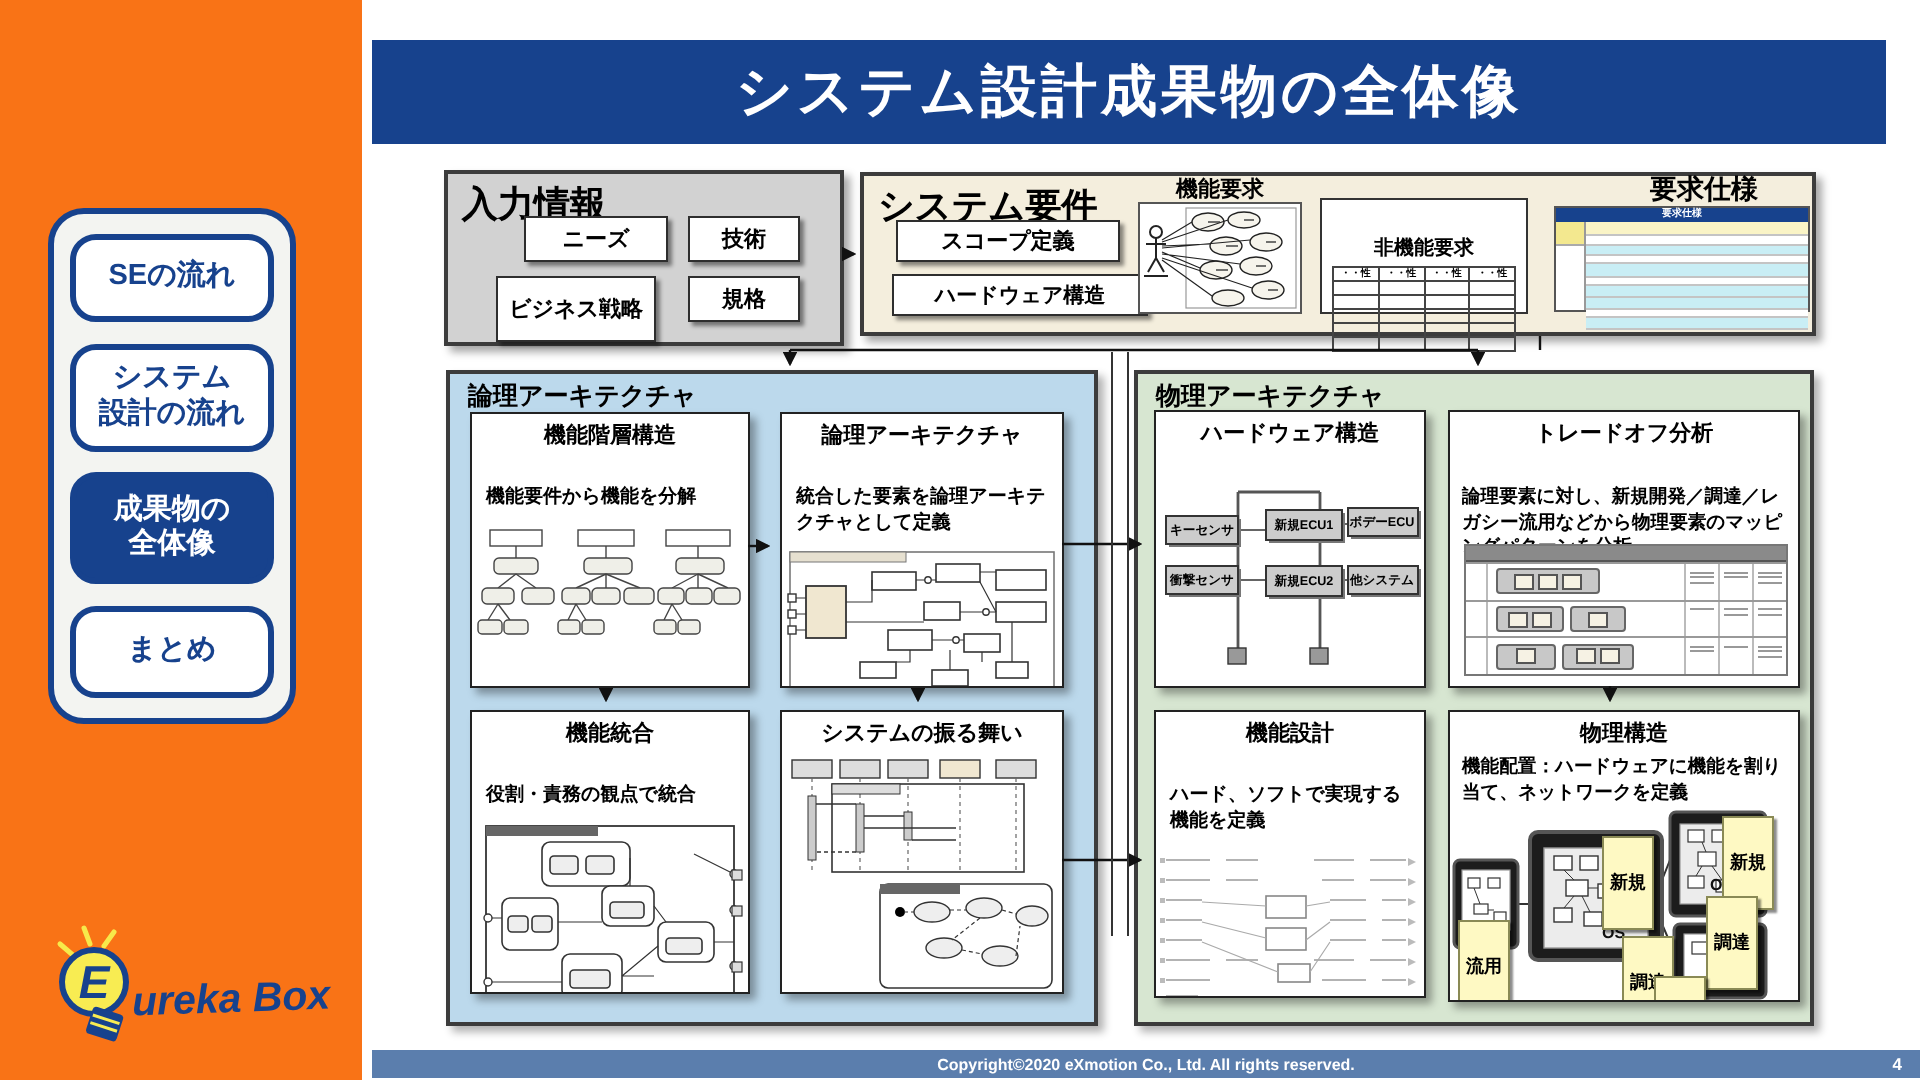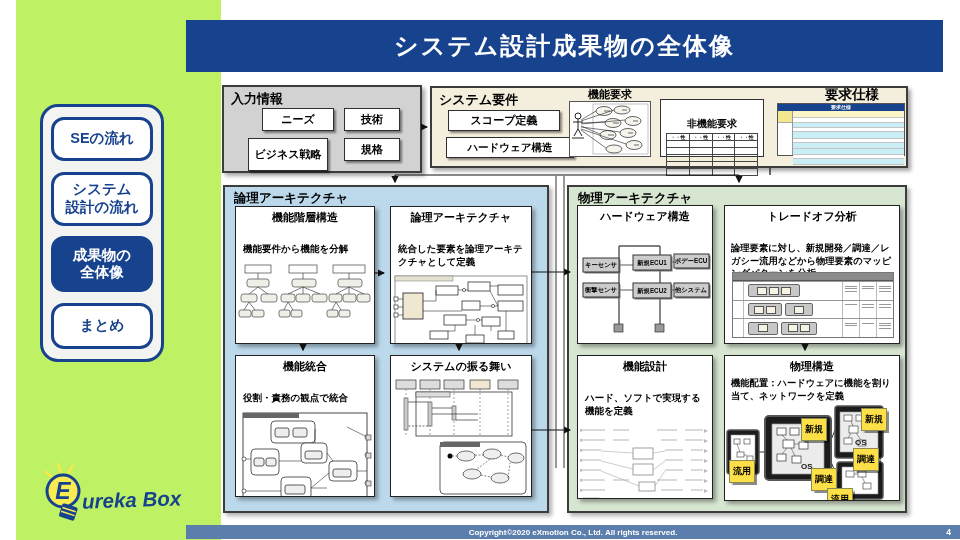--- a/index.html
+++ b/index.html
@@ -1,38 +1,38 @@
 <!DOCTYPE html>
 <html><head>
 <meta charset="utf-8">
 <style>
   html,body{margin:0;padding:0}
   body{width:960px;height:540px;position:relative;background:#fff;overflow:hidden;
        font-family:"Liberation Sans","DejaVu Sans",sans-serif;-webkit-font-smoothing:antialiased}
   
-  .sidebar{position:absolute;left:16px;top:0;width:205px;height:540px;background:#bef264}
+  .sidebar{position:absolute;left:0;top:0;width:181px;height:540px;background:#f97316}
   .nav-wrap{position:absolute;left:24px;top:104px;width:124px;height:258px;background:#f3f4f1;
             border:3px solid #17428D;border-radius:18px;box-sizing:border-box;
             display:flex;flex-direction:column;justify-content:space-between;padding:10px 8px}
   .nav-btn{width:100%;box-sizing:border-box;border:3px solid #17428D;border-radius:13px;background:#fff;
            color:#17428D;font-weight:bold;font-size:14.5px;line-height:1.2;display:flex;align-items:center;
            justify-content:center;text-align:center;white-space:pre-line;padding:2px 1px;cursor:pointer}
   .nav-btn.active{background:#17428D;color:#fff}
   .logo{position:absolute;left:24px;top:458px;width:152px;height:78px}
   .logo-text{position:absolute;left:42px;top:30px;font-size:20.5px;font-weight:bold;font-style:italic;
              color:#17428D;transform:rotate(-2deg)}
   
   .titlebar{position:absolute;left:186px;top:20px;width:757px;height:52px;background:#17428D;color:#fff;
-            display:flex;align-items:center;justify-content:center;font-size:24px;font-weight:bold;letter-spacing:2px}
+            display:flex;align-items:center;justify-content:center;font-size:28px;font-weight:bold;letter-spacing:2px}
   .footer{position:absolute;left:186px;top:525px;width:774px;height:14px;background:#5B7EAD;color:#fff;
           font-size:8px;font-weight:bold;display:flex;align-items:center;justify-content:center}
   .page-num{position:absolute;right:9px;top:0;height:14px;line-height:14px;font-size:8.5px}
   
   .panel{position:absolute;box-sizing:border-box;border:2px solid #3c3c3c;box-shadow:3px 3px 4px rgba(0,0,0,.35)}
-  .panel-label{position:absolute;left:7px;top:3px;font-size:13px;font-weight:bold;color:#000}
+  .panel-label{position:absolute;left:7px;top:3px;font-size:18px;font-weight:bold;color:#000}
   .mini-btn{position:absolute;background:#fff;border:1.5px solid #2e2e2e;box-shadow:2px 2px 2px rgba(0,0,0,.45);
             font-weight:bold;font-size:11px;display:flex;align-items:center;justify-content:center;box-sizing:border-box}
   .section{position:absolute;box-sizing:border-box;border:2px solid #3c3c3c;box-shadow:3px 3px 4px rgba(0,0,0,.3)}
   .sec-title{position:absolute;left:9px;top:3px;font-size:12.5px;font-weight:bold}
   .sub-box{position:absolute;background:#fff;border:1.5px solid #222;box-shadow:3px 3px 4px rgba(0,0,0,.35);
            box-sizing:border-box;overflow:hidden}
   .sub-title{text-align:center;font-weight:bold;font-size:11px;margin-top:3px}
   .sub-desc{font-size:9.5px;font-weight:bold;margin:18px 7px 0;line-height:1.35;word-break:break-all}
   
   .uc-box{position:absolute;left:137px;top:13px;width:82px;height:56px;background:#fff;border:1px solid #555;box-sizing:border-box}
@@ -53,22 +53,22 @@
   .tt-head{height:7px;background:#8a8a8a;border-bottom:0.6px solid #555}
   .tt-row{flex:1;display:flex;border-top:0.6px solid #999}
   .tt-c1{width:10px;border-right:0.6px solid #bbb}
   .tt-main{flex:1;border-right:0.6px solid #bbb;display:flex;align-items:center;gap:3px;padding-left:4px}
   .tt-r{width:16px;border-right:0.6px solid #bbb;padding-top:2px}
   .tt-r:last-child{border-right:none}
   .tt-r i{display:block;height:1px;background:#999;margin:1.5px 2px 0}
   .blob{height:13px;background:#c8c8c8;border:0.6px solid #666;border-radius:2px;display:flex;align-items:center;
         justify-content:center;gap:2px;padding:0 2px;box-sizing:border-box}
   .blob i{display:block;width:8px;height:6px;background:#f6f2e4;border:0.5px solid #555}
-  .tag{position:absolute;background:#fde047;border:1px solid #8a8a55;box-shadow:1.5px 1.5px 1px rgba(0,0,0,.45);
-       font-size:9px;font-weight:bold;line-height:13px;padding:4px 3px;white-space:nowrap}
+  .tag{position:absolute;background:#fef9c3;border:1px solid #8a8a55;box-shadow:1.5px 1.5px 1px rgba(0,0,0,.45);
+       font-size:9px;font-weight:bold;line-height:13px;padding:16px 3px;white-space:nowrap}
   .os-label{position:absolute;font-size:8px;font-weight:bold;color:#111}
   .connectors{position:absolute;left:0;top:0;width:960px;height:540px;pointer-events:none;z-index:50}
 </style>
 </head>
 <body>
 
 <div class="sidebar">
   <div class="nav-wrap">
     <div class="nav-btn" style="min-height:44px">SEの流れ</div>
     <div class="nav-btn" style="min-height:54px">システム

